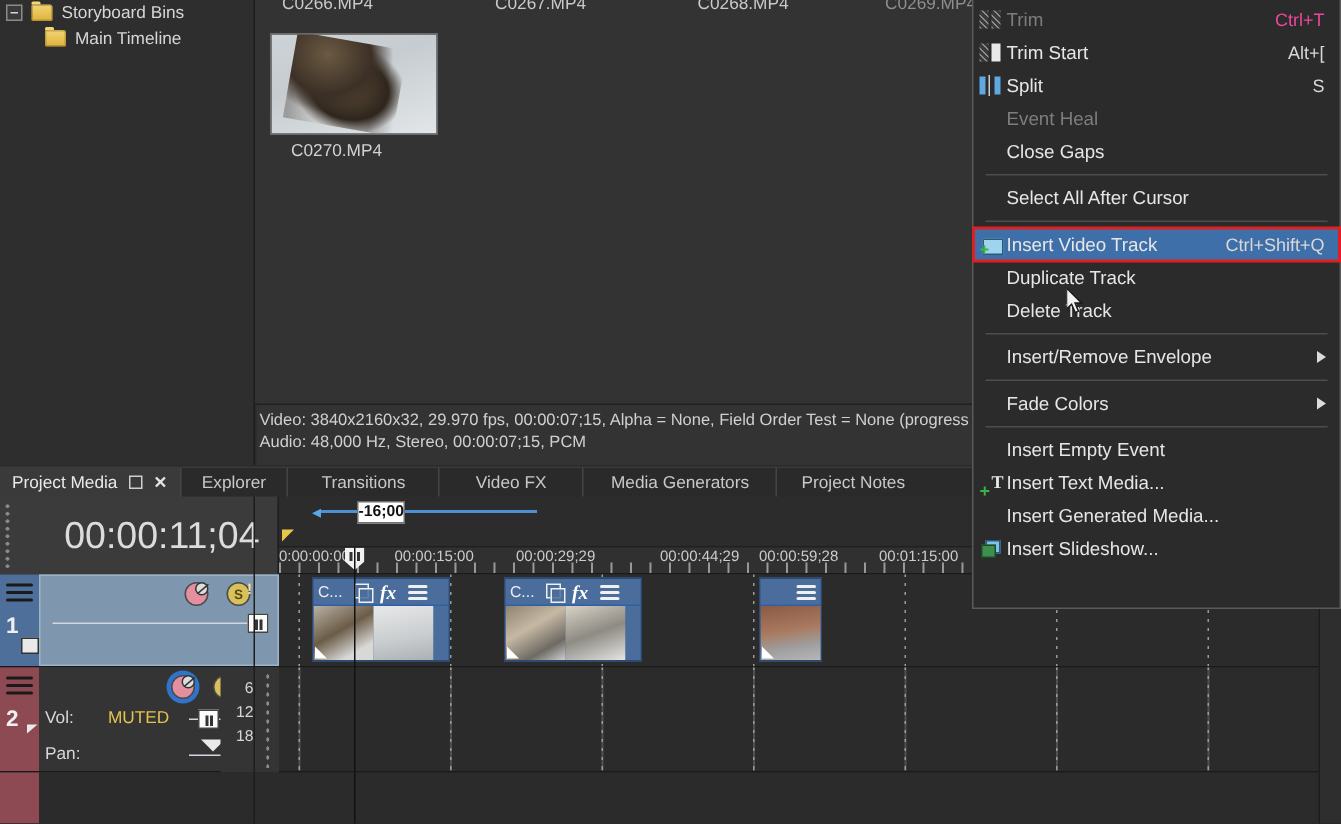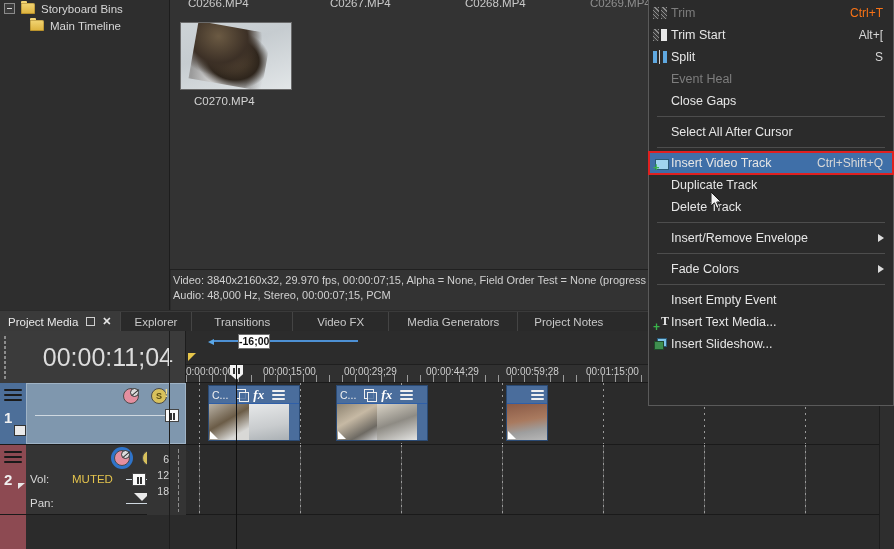--- a/index.html
+++ b/index.html
@@ -328,21 +328,21 @@
     position: relative; height: 22px; display: flex; align-items: center;
     color: #e6e6e6; font-size: 12.5px; padding-left: 22px;
   }
   .ctx-item .lbl-text { padding-left: 0; }
   .ctx-item.dis { color: #7d7d7d; }
   .ctx-item.sel {
     background: #3f6fa8; outline: 2px solid #e02020; outline-offset: -1px;
   }
   .ctx-sep { height: 1px; background: #4d4d4d; margin: 4px 8px; }
   .ctx-accel { position: absolute; right: 10px; color: #d8d8d8; font-size: 12px; }
-  .ctx-item.dis .ctx-accel { color: #f97316; }
+  .ctx-item.dis .ctx-accel { color: #ec4899; }
   .ctx-arrow {
     position: absolute; right: 9px; width: 0; height: 0;
     border-left: 6px solid #dcdcdc; border-top: 4px solid transparent; border-bottom: 4px solid transparent;
   }
   .ctx-ico { position: absolute; left: 3px; width: 16px; height: 14px; }
 
   
   .tr-a, .tr-b { position:absolute; top:1px; width:6px; height:12px; }
   .hatch { background: repeating-linear-gradient(45deg,#8c8c8c 0 1px, #3a3a3a 1px 3px); }
   .solidw { background: #e8e8e8; }
@@ -438,21 +438,21 @@
 
   <div class="tl-markerbar">
     <div class="marker-flag"></div>
   </div>
 
   <div class="tl-ruler">
     <div class="ruler-ticks"></div>
     <span class="ruler-label" style="left:0px;">0:00:00:00</span>
     <span class="ruler-label" style="left:77px;">00:00:15:00</span>
     <span class="ruler-label" style="left:158px;">00:00:29;29</span>
-    <span class="ruler-label" style="left:240px;">00:00:44;29</span>
+    <span class="ruler-label" style="left:254px;">00:00:44;29</span>
     <span class="ruler-label" style="left:320px;">00:00:59;28</span>
     <span class="ruler-label" style="left:400px;">00:01:15:00</span>
     <div class="playhead-flag"></div>
   </div>
   <div class="playhead-line"></div>
 
   <div class="trk-header trk1">
     <div class="trk-stripe">
       <div class="hamburger">
           <i></i>
@@ -675,20 +675,23 @@
     </div>
 
     <div class="ctx-item">
       <span class="ctx-ico">
         <span class="ico-text-t">T</span>
           <span class="ico-text-plus">+</span>
       </span>
       <span class="lbl-text">Insert Text Media...</span>
     </div>
 
+    <div class="ctx-item">
+      <span class="lbl-text">Insert Generated Media...</span>
+    </div>
 
     <div class="ctx-item">
       <span class="ctx-ico">
         <span class="ico-slide-a"></span>
           <span class="ico-slide-b"></span>
       </span>
       <span class="lbl-text">Insert Slideshow...</span>
     </div>
   </div>
 

